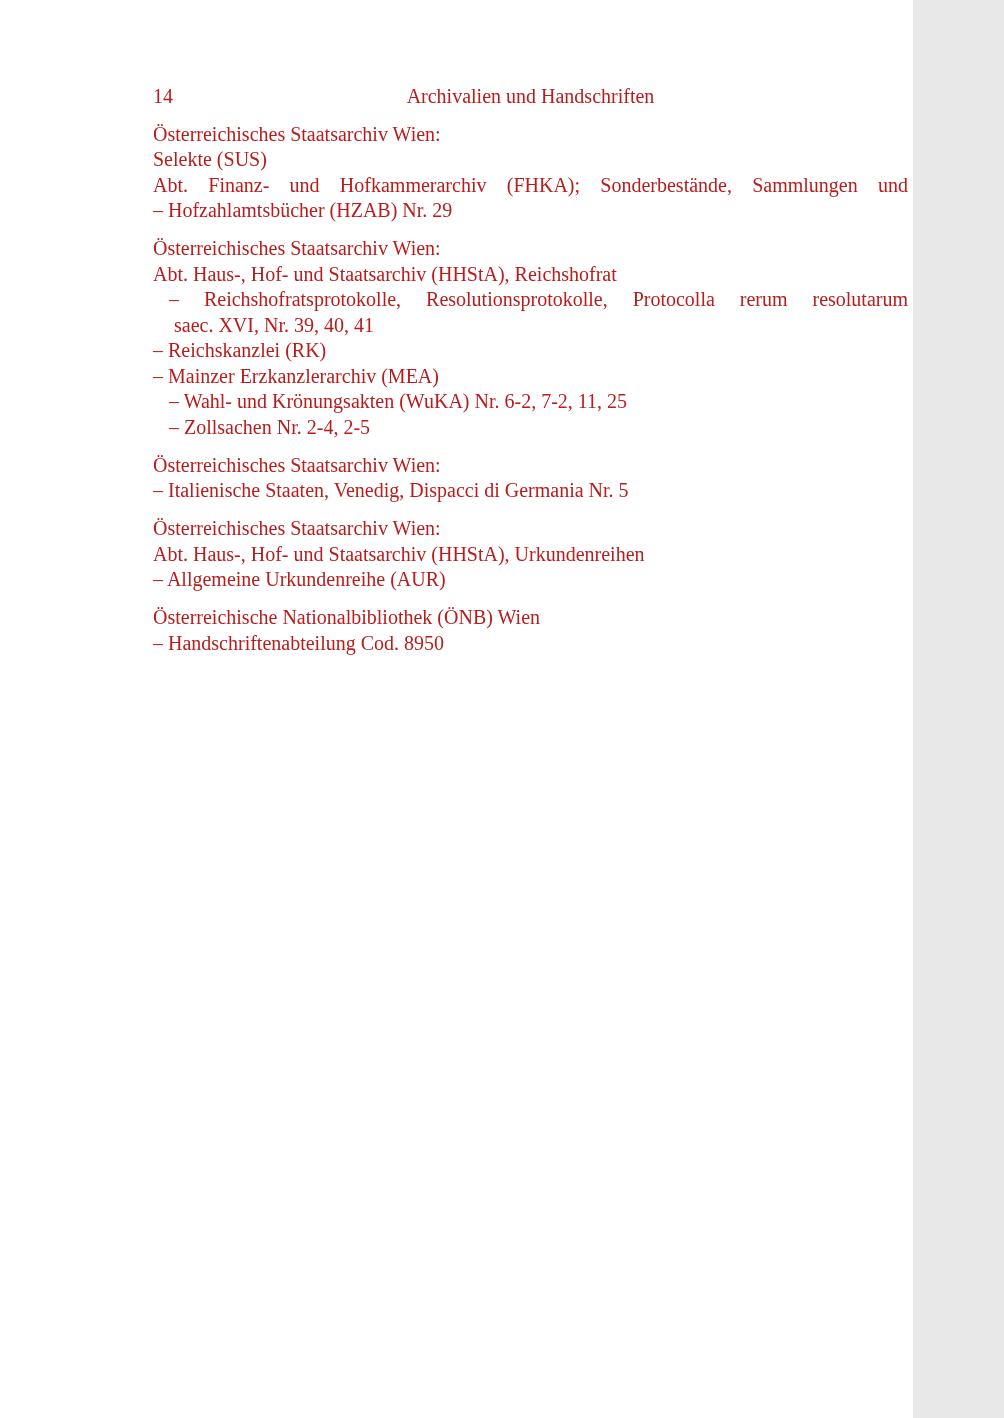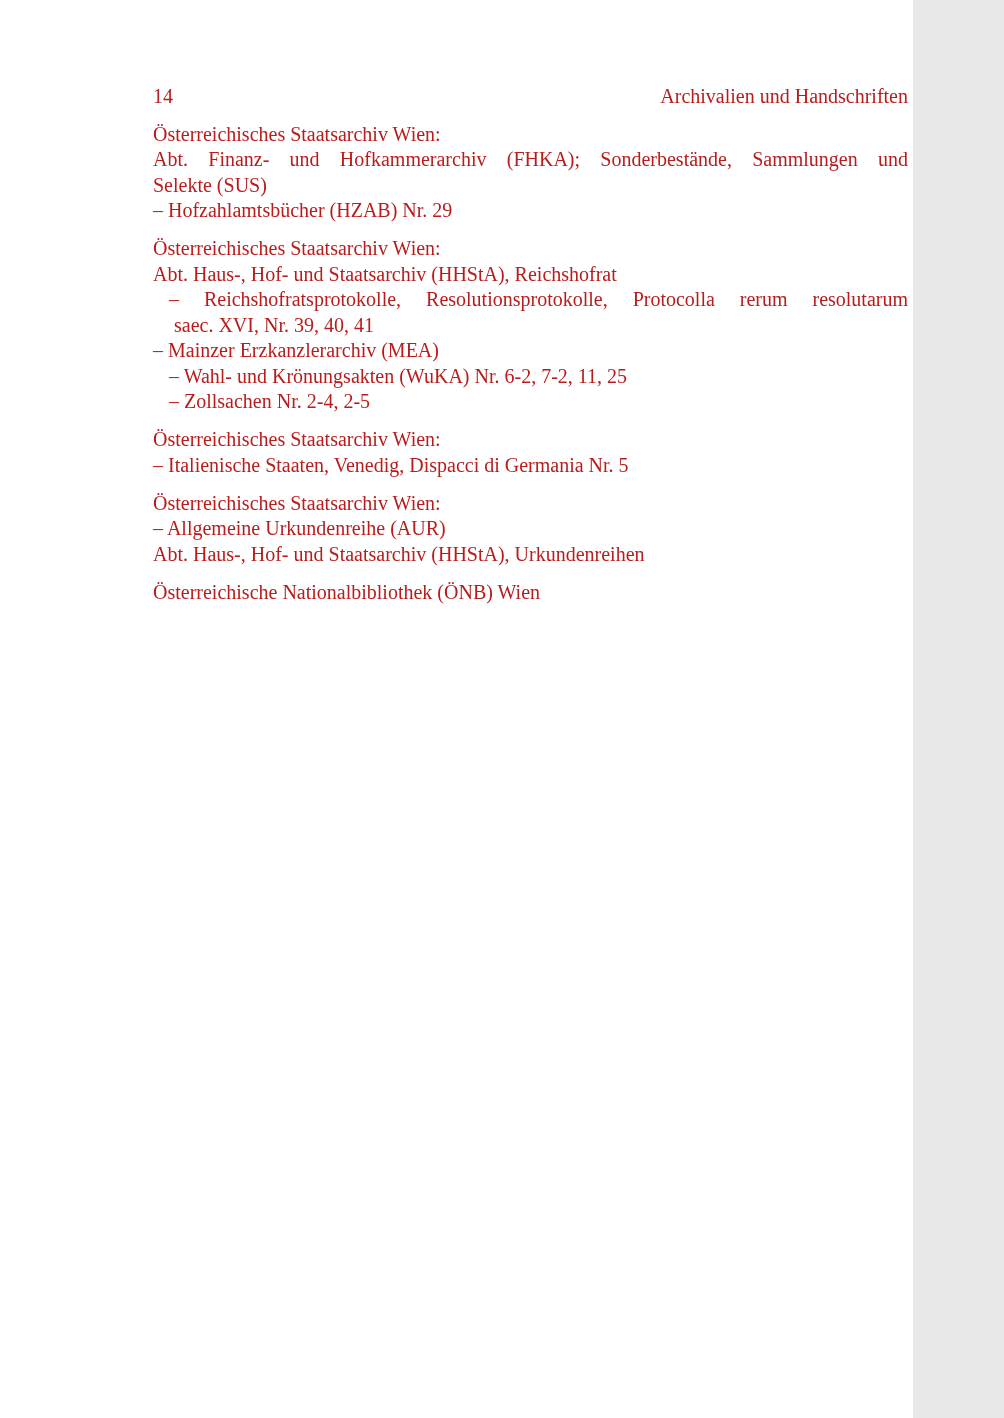--- a/index.html
+++ b/index.html
@@ -27,21 +27,21 @@
   .page-header {
     position: relative;
     margin-bottom: 12px;
   }
   .page-number {
     position: absolute;
     left: 0;
     top: 0;
   }
   .running-head {
-    text-align: right;
+    text-align: center;
   }
   .entry {
     margin-bottom: 12.5px;
   }
   .line {
     white-space: normal;
   }
   .just {
     text-align: justify;
     text-align-last: justify;
@@ -60,44 +60,46 @@
 <div class="page">
   <div class="content">
 
     <div class="page-header">
       <span class="page-number">14</span>
       <div class="running-head">Archivalien und Handschriften</div>
     </div>
 
     <section class="entry">
       <div class="line">Österreichisches Staatsarchiv Wien:</div>
+      <div class="line">Selekte (SUS)</div>
       <div class="line just">Abt. Finanz- und Hofkammerarchiv (FHKA); Sonderbestände, Sammlungen und</div>
-      <div class="line">Selekte (SUS)</div>
       <div class="line">– Hofzahlamtsbücher (HZAB) Nr. 29</div>
     </section>
 
     <section class="entry">
       <div class="line">Österreichisches Staatsarchiv Wien:</div>
       <div class="line">Abt. Haus-, Hof- und Staatsarchiv (HHStA), Reichshofrat</div>
       <div class="line l1 just">– Reichshofratsprotokolle, Resolutionsprotokolle, Protocolla rerum resolutarum</div>
       <div class="line l1cont">saec. XVI, Nr. 39, 40, 41</div>
+      <div class="line">– Reichskanzlei (RK)</div>
       <div class="line">– Mainzer Erzkanzlerarchiv (MEA)</div>
       <div class="line l1">– Wahl- und Krönungsakten (WuKA) Nr. 6-2, 7-2, 11, 25</div>
       <div class="line l1">– Zollsachen Nr. 2-4, 2-5</div>
     </section>
 
     <section class="entry">
       <div class="line">Österreichisches Staatsarchiv Wien:</div>
       <div class="line">– Italienische Staaten, Venedig, Dispacci di Germania Nr. 5</div>
     </section>
 
     <section class="entry">
       <div class="line">Österreichisches Staatsarchiv Wien:</div>
+      <div class="line">Abt. Haus-, Hof- und Staatsarchiv (HHStA), Urkundenreihen</div>
       <div class="line">– Allgemeine Urkundenreihe (AUR)</div>
-      <div class="line">Abt. Haus-, Hof- und Staatsarchiv (HHStA), Urkundenreihen</div>
     </section>
 
     <section class="entry">
       <div class="line">Österreichische Nationalbibliothek (ÖNB) Wien</div>
+      <div class="line">– Handschriftenabteilung Cod. 8950</div>
     </section>
 
   </div>
 </div>
 
 </body></html>

